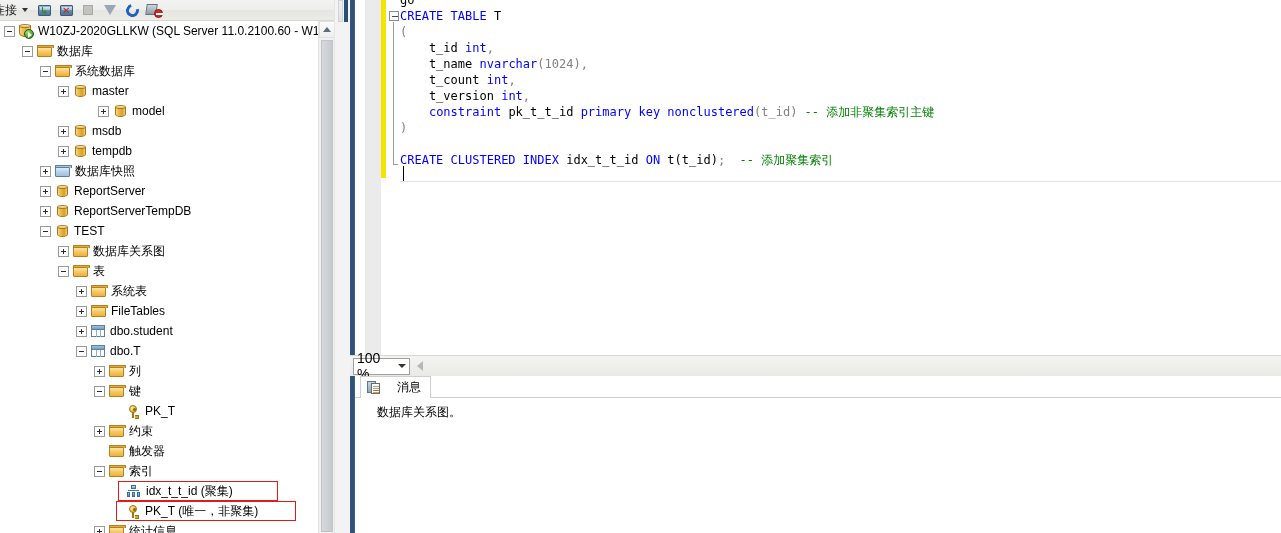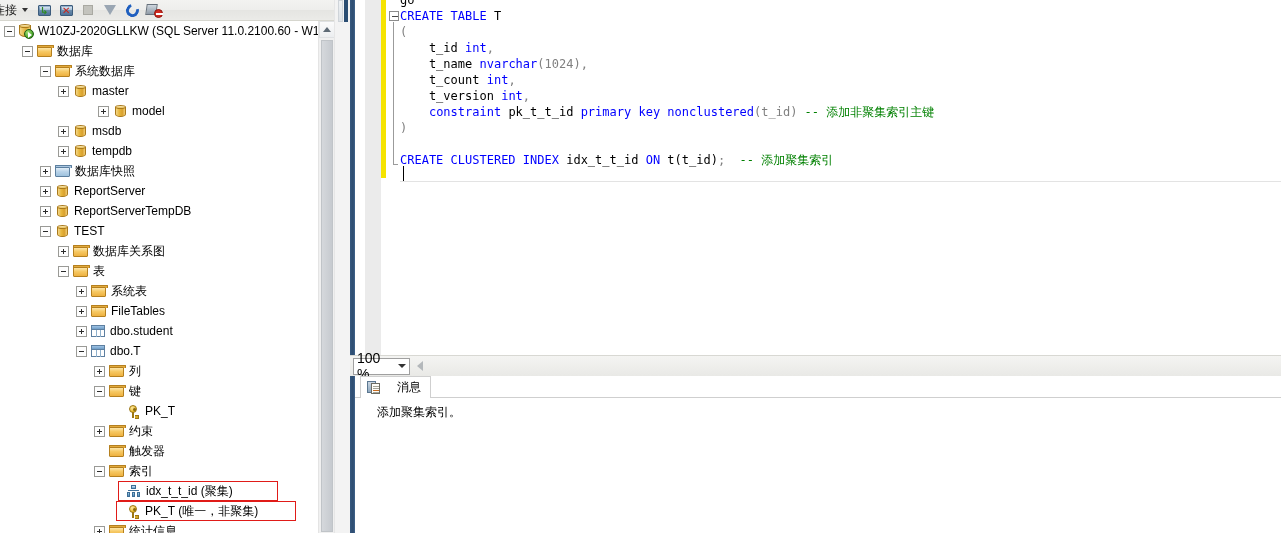--- a/index.html
+++ b/index.html
@@ -751,16 +751,16 @@
   <div id="results-pane">
     <div id="tabstrip">
       <div class="tab">
         <span class="ic-msg">
           <span class="back"></span>
             <span class="front"></span>
         </span>
         <span>消息</span>
       </div>
     </div>
-    <div id="msg-text">添加聚集索引。</div>
+    <div id="msg-text">数据库关系图。</div>
   </div>
 
 </div>
 
 </body></html>

